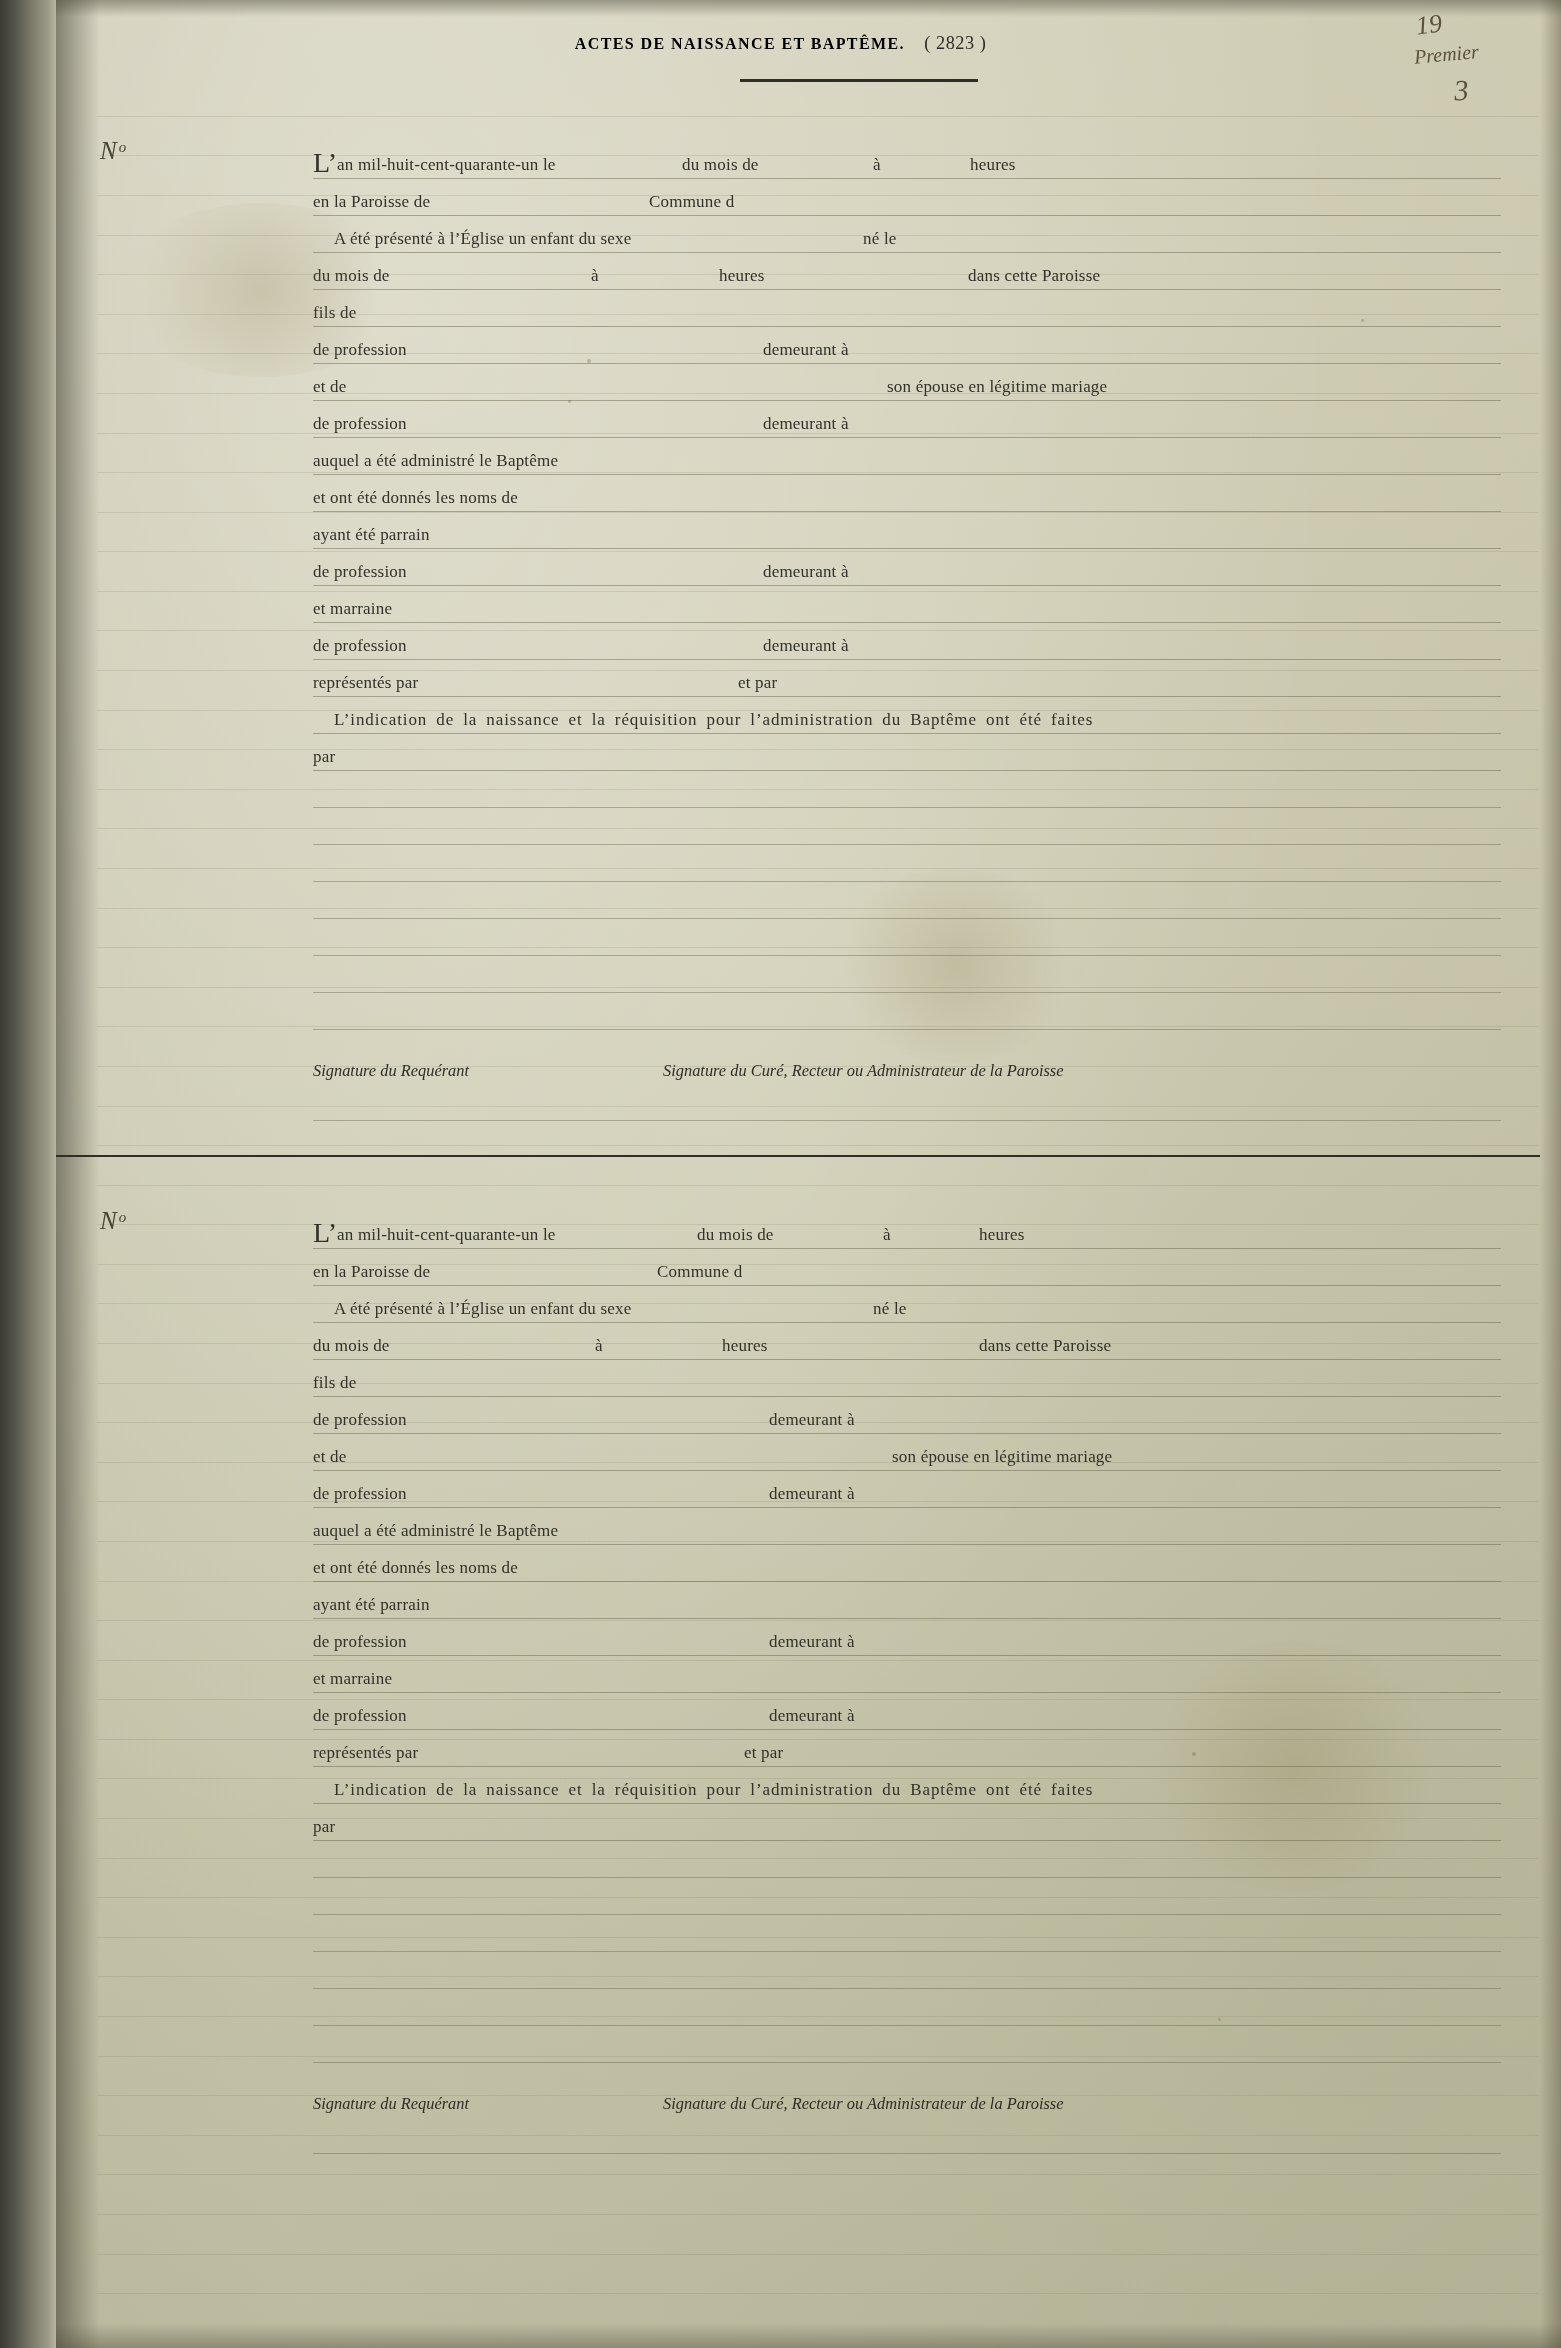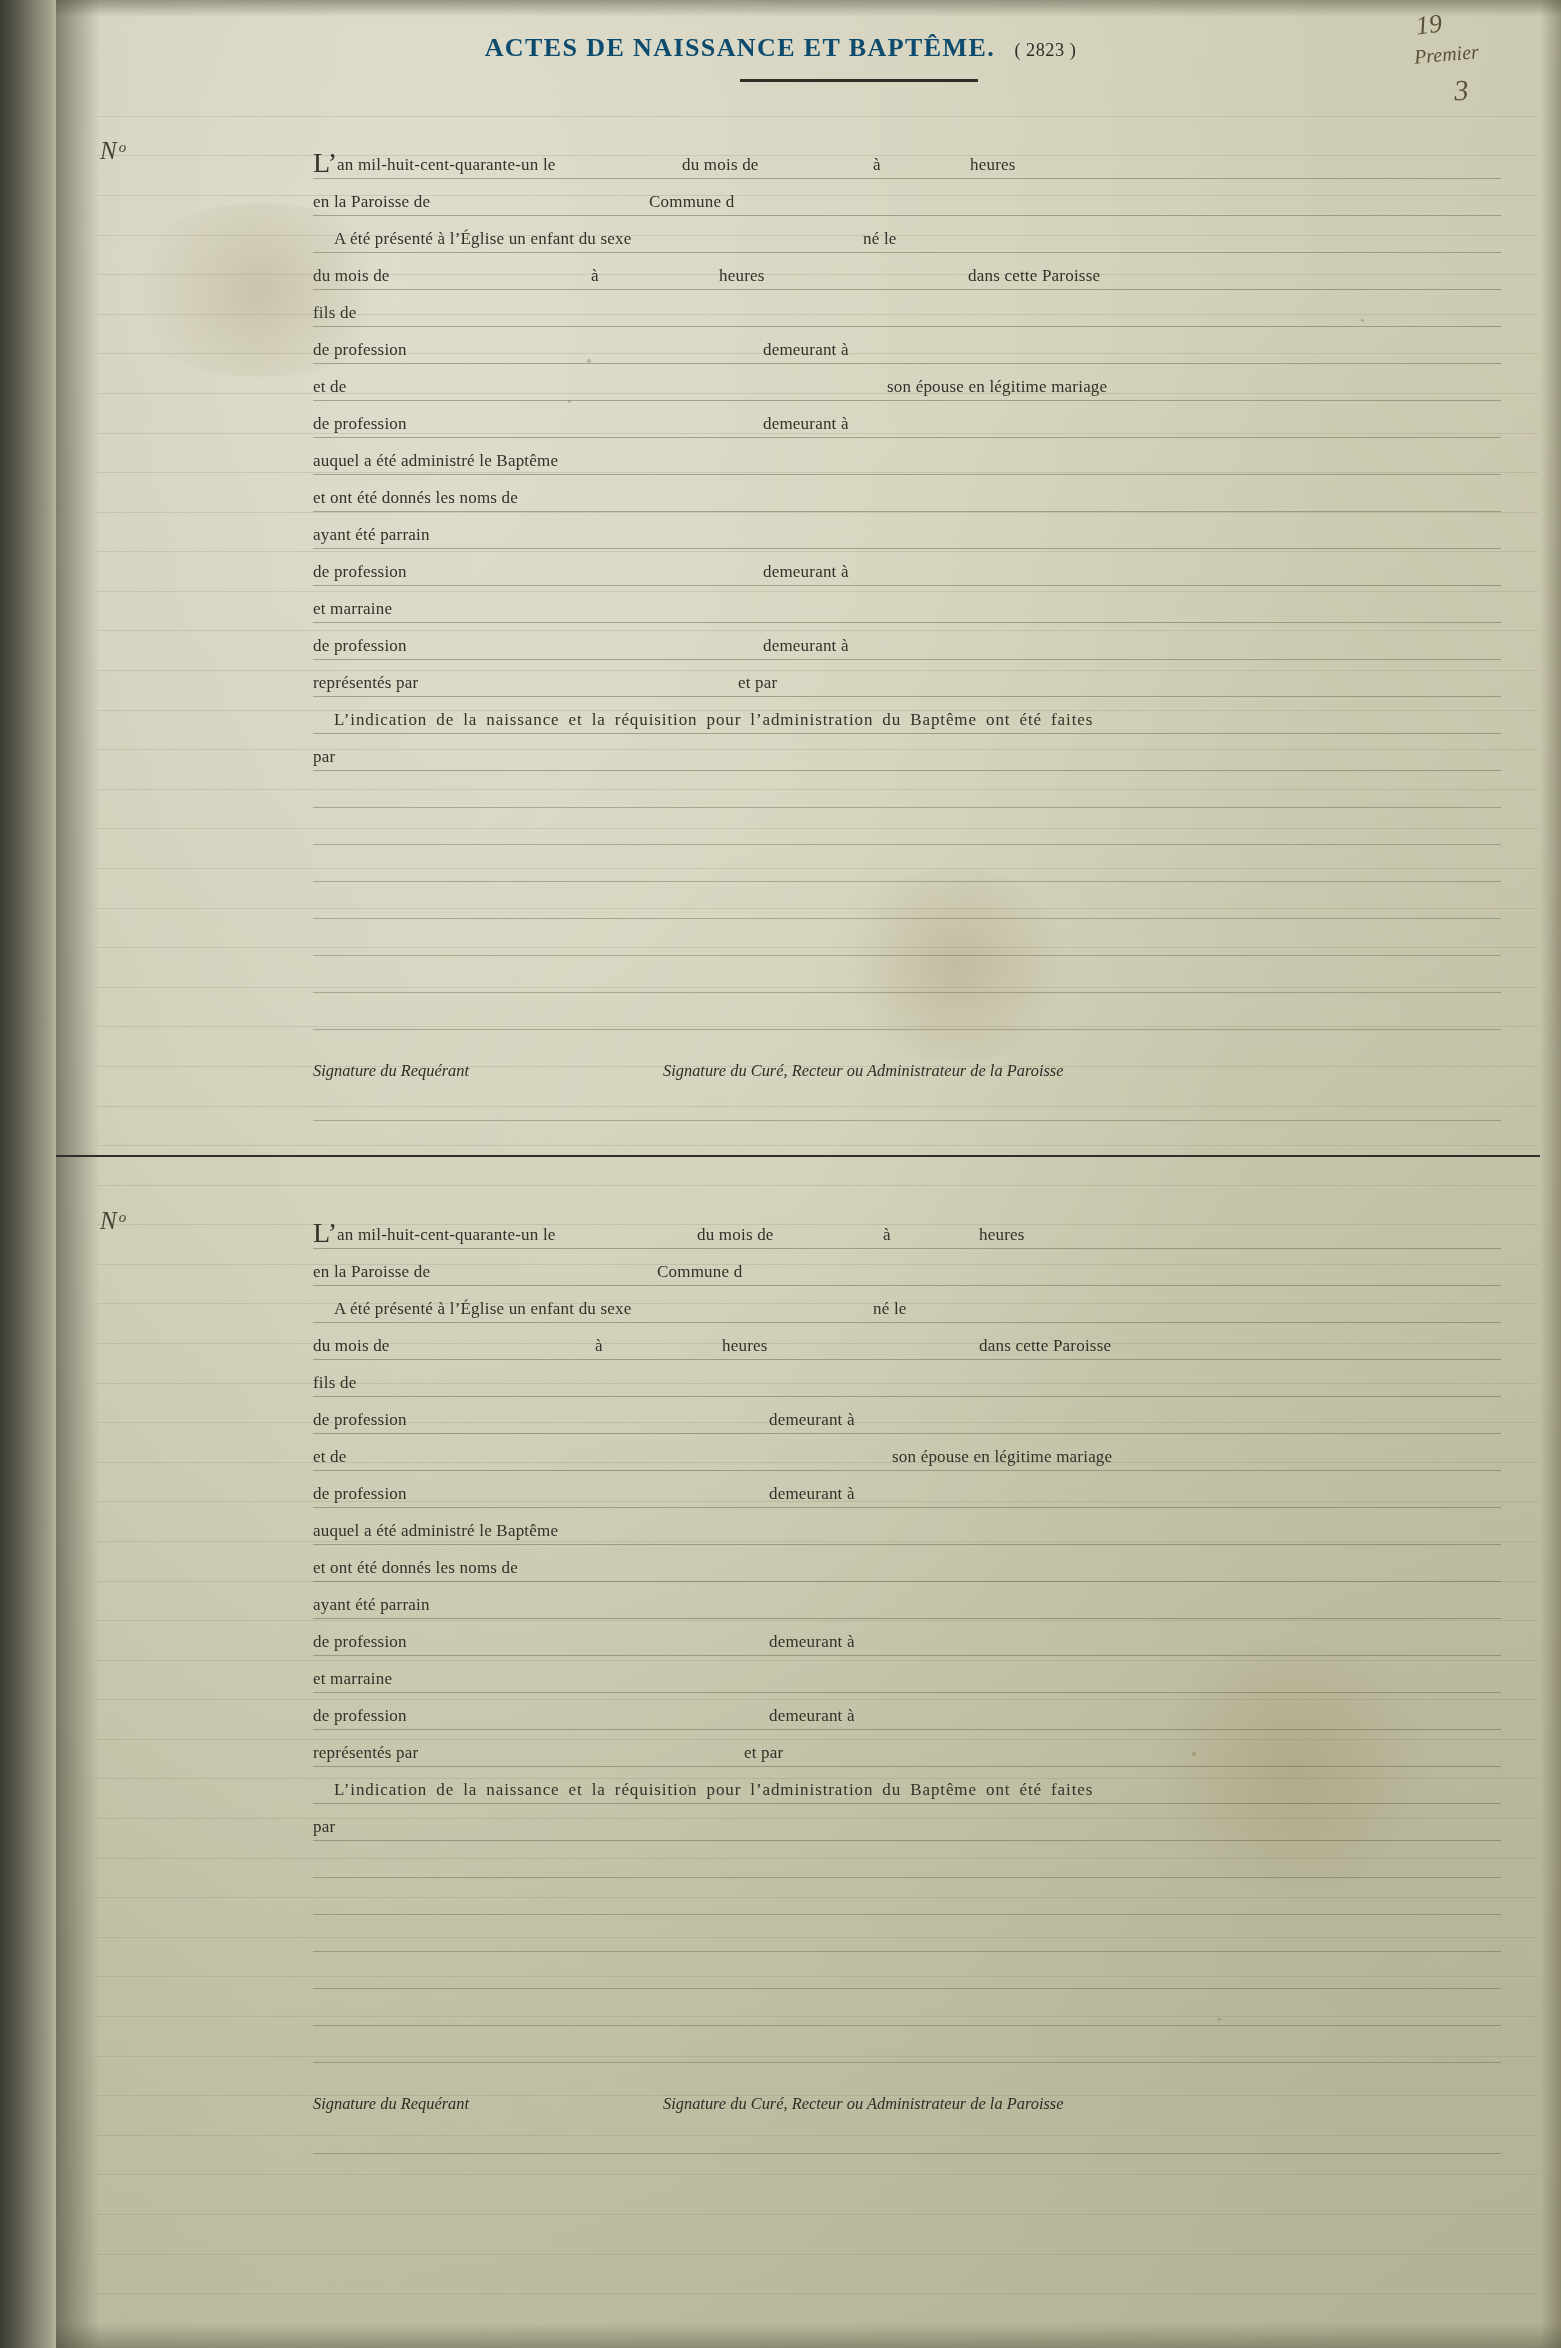--- a/index.html
+++ b/index.html
@@ -81,23 +81,23 @@
   
   .header {
     position: absolute;
     left: 0; right: 0; top: 33px;
     text-align: center;
   }
   .header-title {
     display: inline-block;
     font-family: "Liberation Serif", serif;
     font-weight: bold;
-    font-size: 26px;
+    font-size: 16px;
     letter-spacing: 1.4px;
-    color: #0c4a6e;
+    color: #000000;
   }
   .header-year {
     display: inline-block;
     font-size: 18.3px;
     color: #2d2c26;
     letter-spacing: 0.5px;
     margin-left: 15.4px;
     font-family: "Liberation Serif", serif;
   }
   .header-rule {

